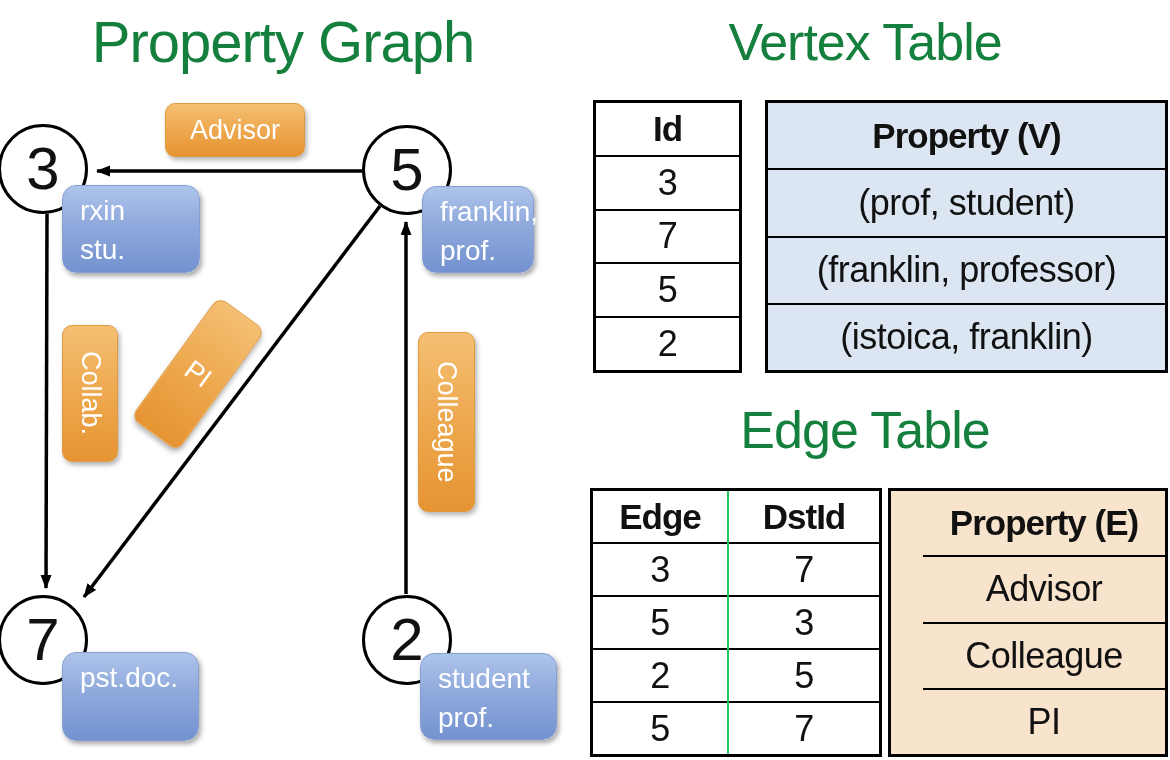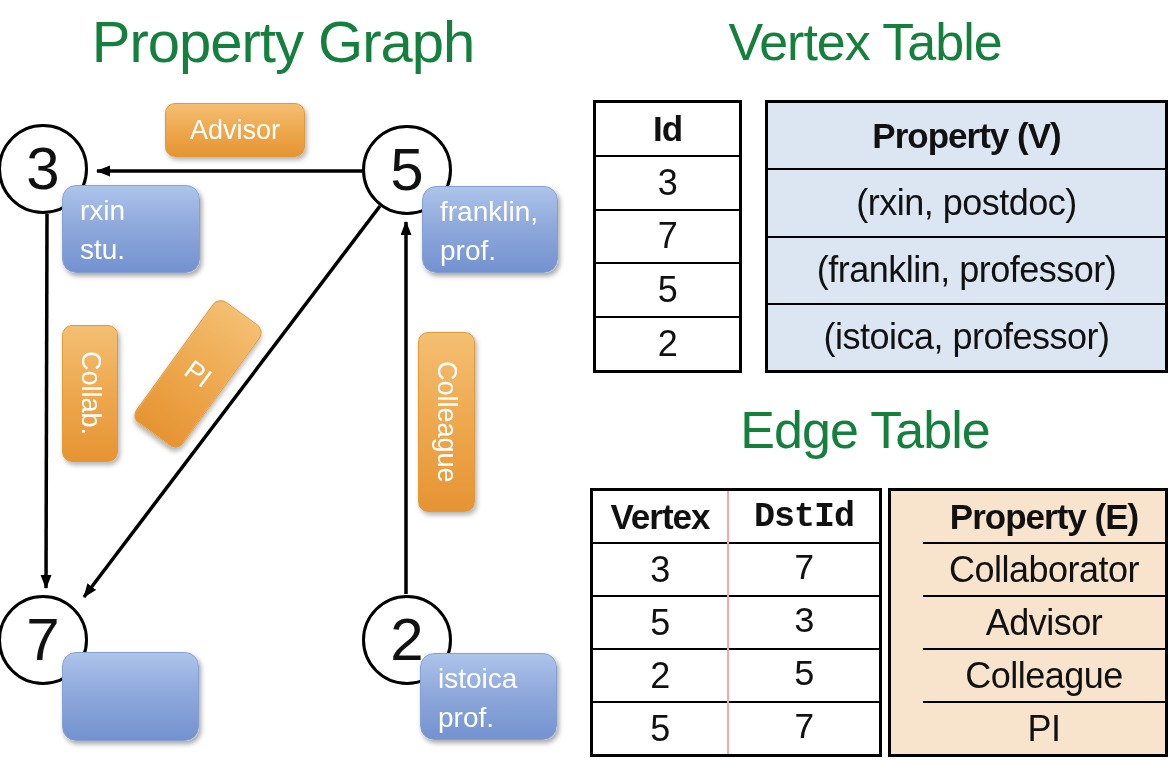--- a/index.html
+++ b/index.html
@@ -49,21 +49,21 @@
   }
   .tbox .cell{
     flex:1;display:flex;align-items:center;justify-content:center;
     font-size:36px;font-weight:300;color:#111;border-top:2px solid #000;
     white-space:nowrap;letter-spacing:-0.5px;
   }
   .tbox .cell:first-child{border-top:none;}
   .tbox .cell.hdr{font-weight:bold;font-size:35px;letter-spacing:-1px;}
   .split{position:absolute;display:flex;}
   .split .col{display:flex;flex-direction:column;flex:none;}
-  .split .col + .col{border-left:2px solid #fca5a5;font-family:Liberation Mono, monospace;}
+  .split .col + .col{border-left:2px solid #22c55e;}
   .vertex-prop{background:#dce6f2;}
   .edge-prop{background:#f8e3cc;}
 </style>
 </head>
 <body>
 
 <div class="canvas">
 
   <div class="big-title" id="graph-title">Property Graph</div>
   <div class="big-title" id="edge-title">Edge Table</div>
@@ -91,28 +91,29 @@
     <span>7</span>
   </div>
   <div class="node" style="left:362px;top:595px;">
     <span>2</span>
   </div>
 
   <div class="vbox" style="left:62px;top:185px;width:138px;height:88px;">
     <div>rxin</div>
     <div>stu.</div>
   </div>
-  <div class="vbox" style="left:422px;top:186px;width:136px;height:87px;">
+  <div class="vbox" style="left:422px;top:186px;width:112px;height:87px;">
     <div>franklin,</div>
     <div>prof.</div>
   </div>
   <div class="vbox" style="left:62px;top:652px;width:137px;height:89px;">
+    <div>pst.doc.</div>
   </div>
   <div class="vbox" style="left:420px;top:653px;width:137px;height:87px;">
-    <div>istoica</div>
+    <div>student</div>
     <div>prof.</div>
   </div>
 
   <div class="ebox" style="left:165px;top:103px;width:140px;height:54px;">
     <span>Advisor</span>
   </div>
   <div class="ebox vert" style="left:62px;top:325px;width:56px;height:137px;">
     <span>Collab.</span>
   </div>
   <div class="ebox" id="pi-label" style="left:169px;top:299px;width:58px;height:150px;">
@@ -125,43 +126,42 @@
   <div class="tbox" style="left:593px;top:100px;width:149px;height:273px;">
     <div class="cell hdr">Id</div>
     <div class="cell">3</div>
     <div class="cell">7</div>
     <div class="cell">5</div>
     <div class="cell">2</div>
   </div>
 
   <div class="tbox vertex-prop" style="left:765px;top:100px;width:403px;height:273px;text-align:center;">
     <div class="cell hdr">Property (V)</div>
-    <div class="cell">(rxin, postdoc)</div>
+    <div class="cell">(prof, student)</div>
     <div class="cell">(franklin, professor)</div>
-    <div class="cell">(istoica, professor)</div>
+    <div class="cell">(istoica, franklin)</div>
   </div>
 
   <div class="split tbox" style="left:590px;top:488px;width:292px;height:269px;flex-direction:row;">
     <div class="col" style="width:134px;">
-      <div class="cell hdr">Vertex</div>
+      <div class="cell hdr">Edge</div>
       <div class="cell">3</div>
       <div class="cell">5</div>
       <div class="cell">2</div>
       <div class="cell">5</div>
     </div>
     <div class="col" style="width:150px;">
       <div class="cell hdr">DstId</div>
       <div class="cell">7</div>
       <div class="cell">3</div>
       <div class="cell">5</div>
       <div class="cell">7</div>
     </div>
   </div>
 
   <div class="tbox edge-prop" style="left:888px;top:488px;width:280px;height:269px;padding-left:32px;">
     <div class="cell hdr">Property (E)</div>
-    <div class="cell">Collaborator</div>
     <div class="cell">Advisor</div>
     <div class="cell">Colleague</div>
     <div class="cell">PI</div>
   </div>
 
 </div>
 
 </body></html>

